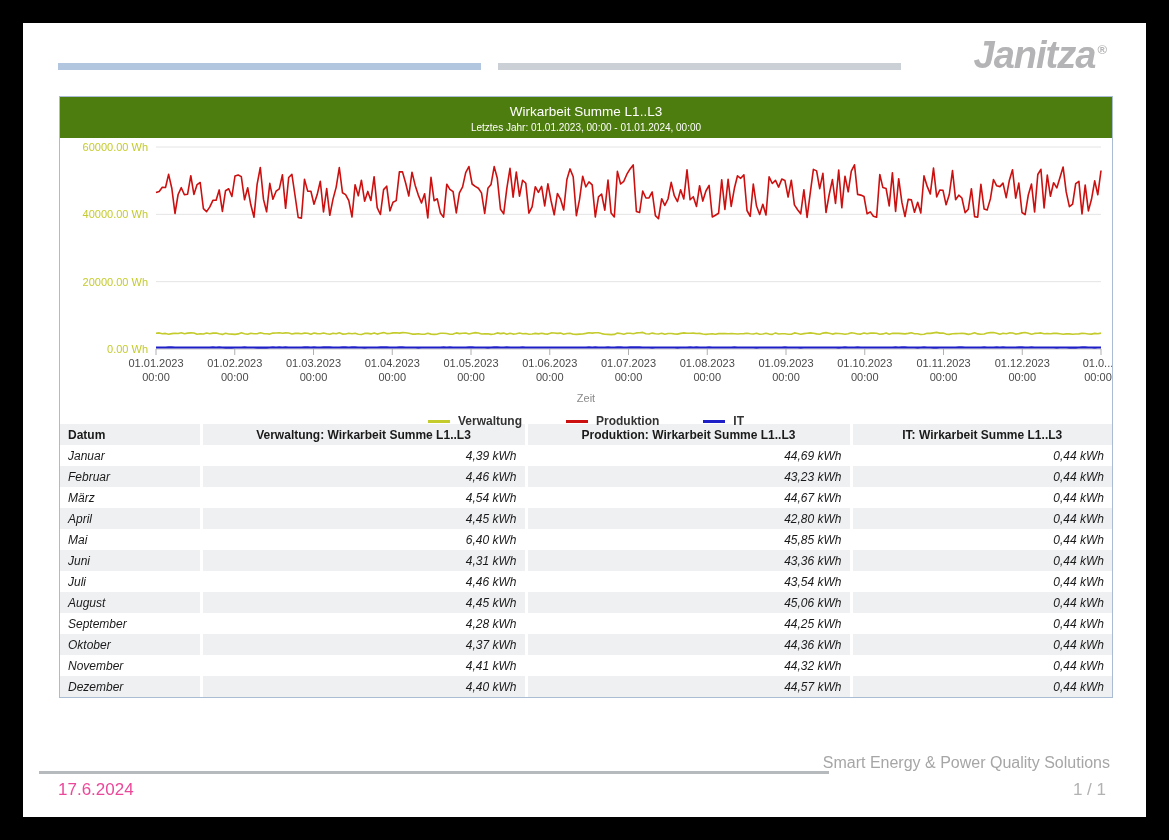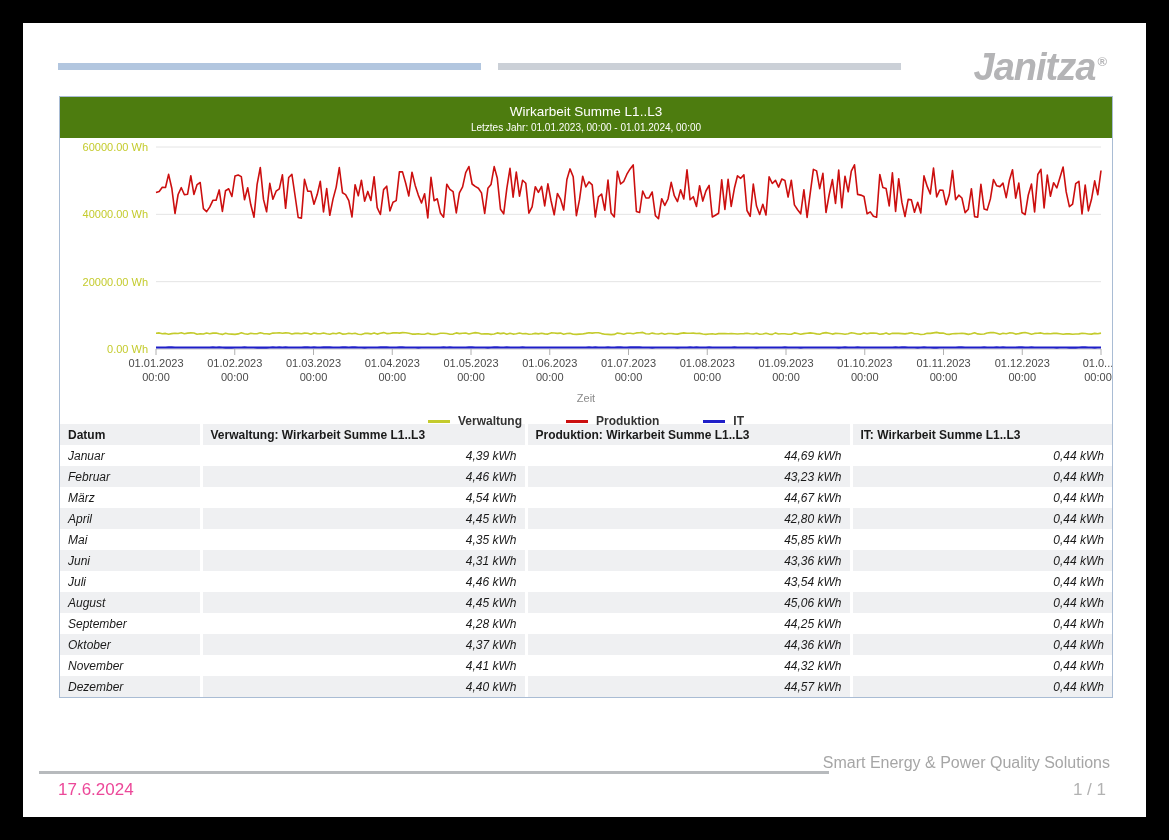--- a/index.html
+++ b/index.html
@@ -4,21 +4,21 @@
 <style>
   html,body{margin:0;padding:0;}
   body{
     width:1169px;height:840px;background:#000;
     font-family:"Liberation Sans",sans-serif;
     position:relative;overflow:hidden;
   }
   .page{position:absolute;left:23px;top:23px;width:1123px;height:794px;background:#fff;}
 
   
-  .logo{position:absolute;top:24px;right:40px;font-weight:bold;font-style:italic;
+  .logo{position:absolute;top:12px;right:40px;font-weight:bold;font-style:italic;
         font-size:38px;color:#b4b4b6;letter-spacing:-1px;line-height:1.1;}
   .logo sup{font-size:13px;font-style:normal;margin-left:2px;color:#b4b4b6;}
   .bar{position:absolute;top:40px;height:7px;}
   .bar-blue{left:35px;width:423px;background:#b2c6df;}
   .bar-gray{left:475px;width:403px;background:#cbd0d7;}
 
   
   .report{position:absolute;left:36px;top:73px;width:1052px;border:1px solid #a9bcd4;background:#fff;}
   .chart-header{height:41px;background:#4d7c0f;color:#fff;text-align:center;}
   .chart-title{padding-top:7px;font-size:13.5px;}
@@ -30,21 +30,21 @@
   .legend{position:absolute;top:276px;left:0;width:100%;display:flex;
           justify-content:center;gap:44px;align-items:center;}
   .legend-item{display:flex;align-items:center;gap:8px;}
   .swatch{width:22px;height:3px;display:inline-block;}
   .legend-label{font-size:12px;font-weight:bold;color:#333;}
 
   
   table.data-table{width:100%;border-collapse:collapse;table-layout:fixed;
         font-size:12px;color:#1a1a1a;}
   .data-table th,.data-table td{height:21px;padding:0 8px;overflow:hidden;white-space:nowrap;}
-  .data-table thead th{background:#eff0f2;font-weight:bold;text-align:left;}
+  .data-table thead th{background:#eff0f2;font-weight:bold;text-align:center;}
   .data-table th.col-datum,.data-table td.col-datum{text-align:left;}
   .data-table td{text-align:right;font-style:italic;}
   .data-table tbody tr.stripe td{background:#eff0f2;}
   .data-table th:not(:first-child),.data-table td:not(:first-child){border-left:3px solid #fff;}
 
   
   .tagline{position:absolute;top:731px;right:36px;font-size:16px;color:#a6a6a6;}
   .footer-line{position:absolute;top:748px;left:16px;width:790px;height:3px;background:#b7babd;}
   .footer-date{position:absolute;top:757px;left:35px;font-size:17px;color:#ec4899;}
   .footer-page{position:absolute;top:757px;right:40px;font-size:17px;color:#b2b2b2;}
@@ -171,21 +171,21 @@
             <td>0,44 kWh</td>
           </tr>
           <tr class="stripe">
             <td class="col-datum">April</td>
             <td>4,45 kWh</td>
             <td>42,80 kWh</td>
             <td>0,44 kWh</td>
           </tr>
           <tr>
             <td class="col-datum">Mai</td>
-            <td>4,35 kWh</td>
+            <td>6,40 kWh</td>
             <td>45,85 kWh</td>
             <td>0,44 kWh</td>
           </tr>
           <tr class="stripe">
             <td class="col-datum">Juni</td>
             <td>4,31 kWh</td>
             <td>43,36 kWh</td>
             <td>0,44 kWh</td>
           </tr>
           <tr>

